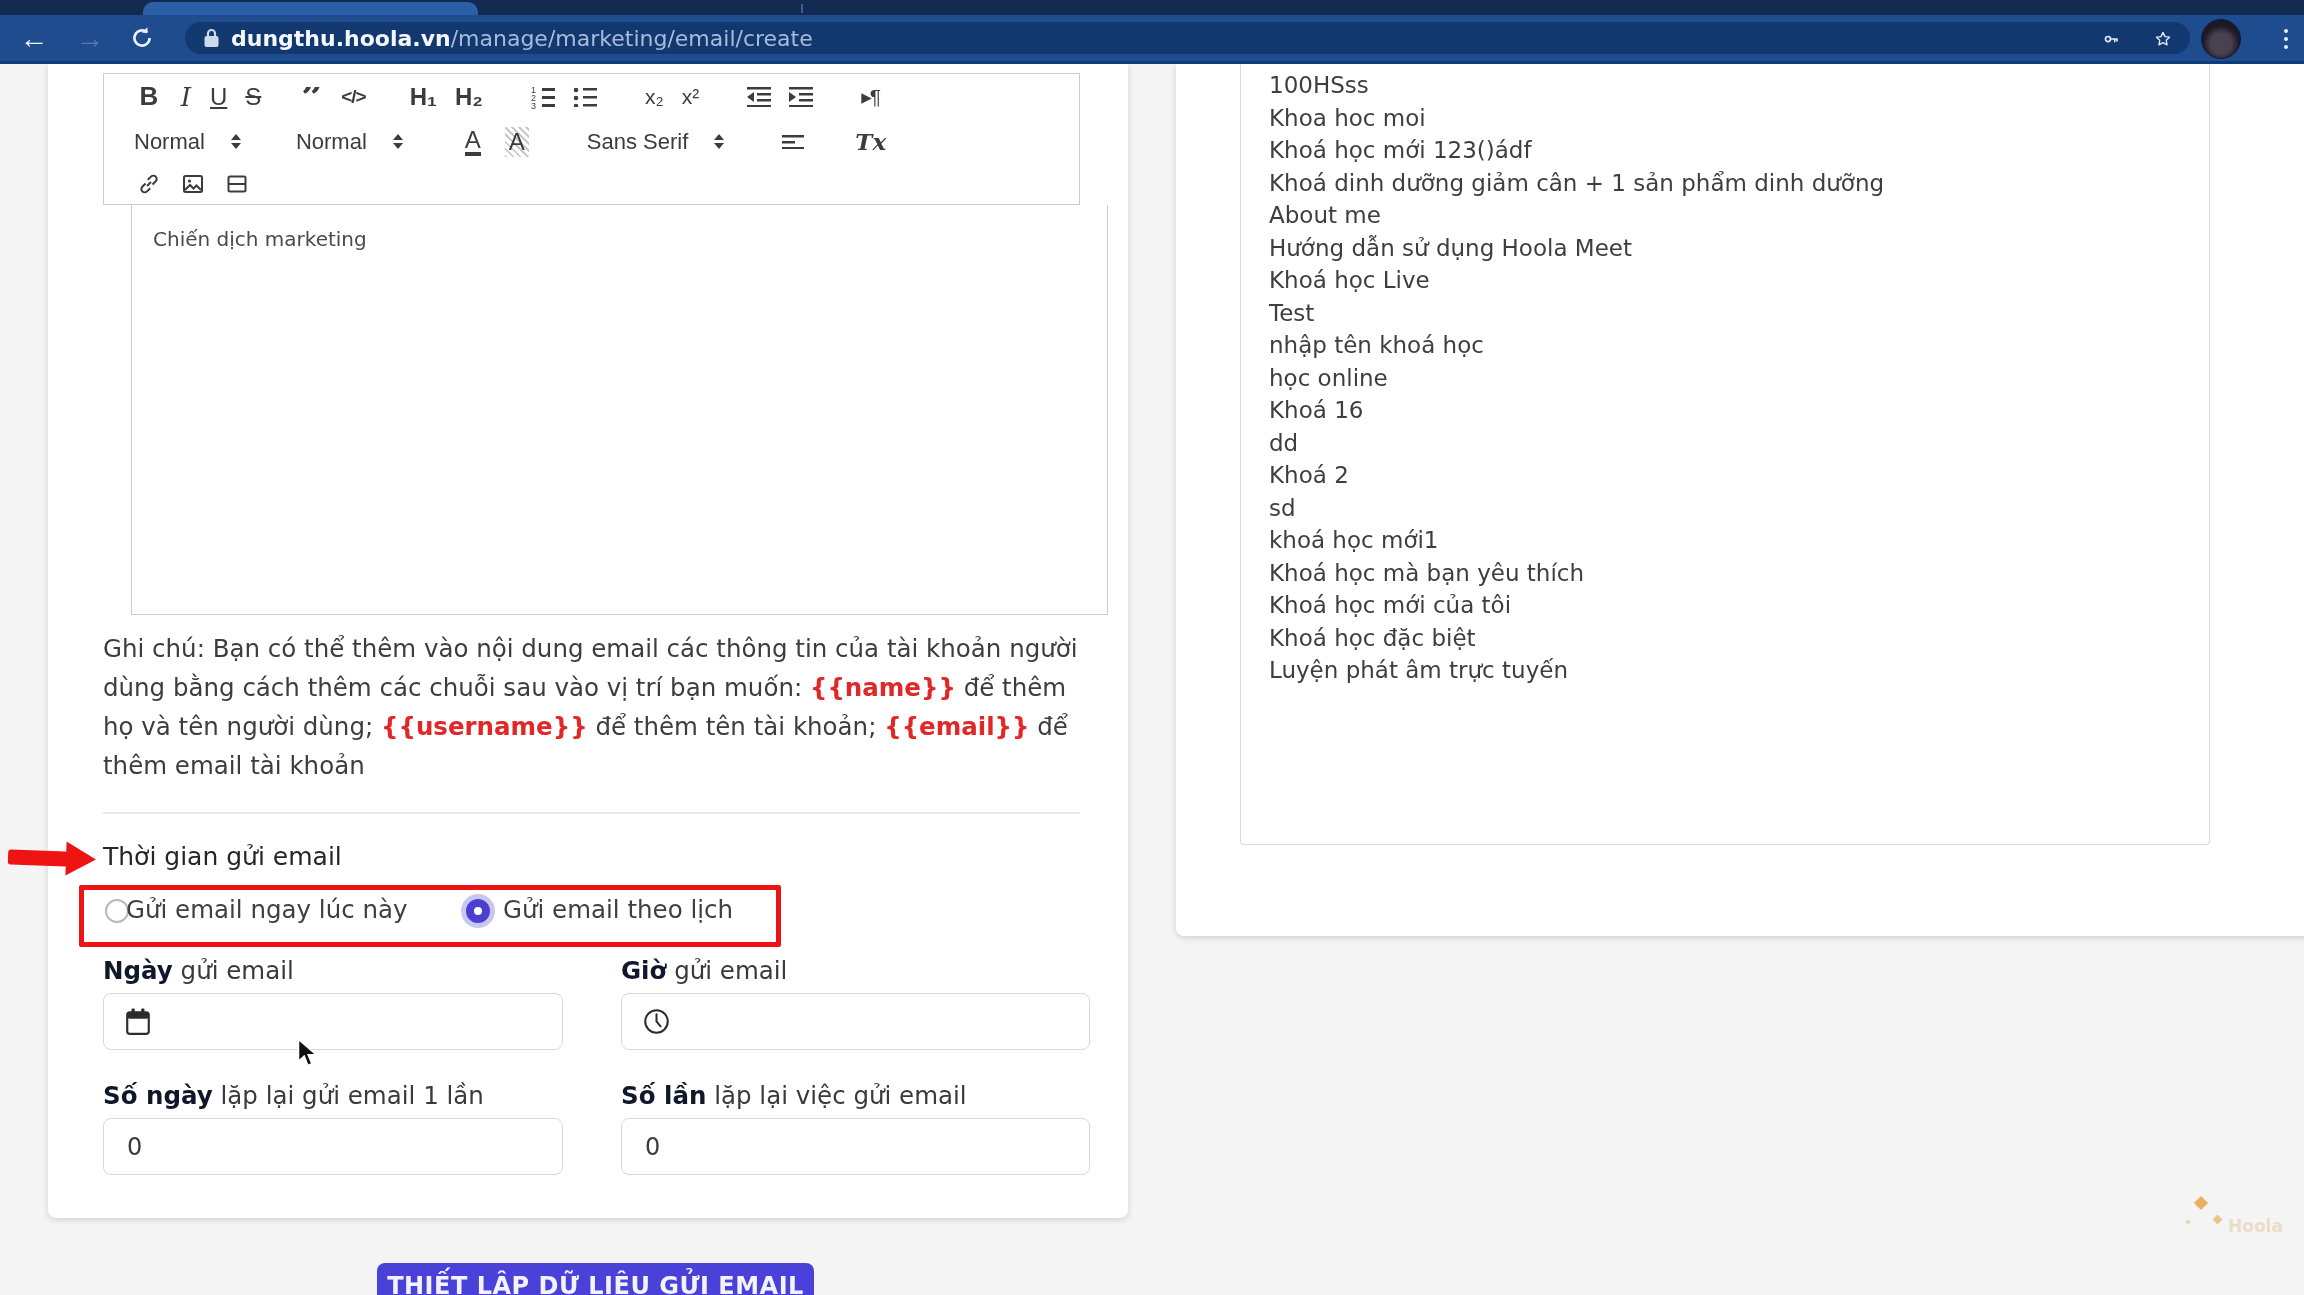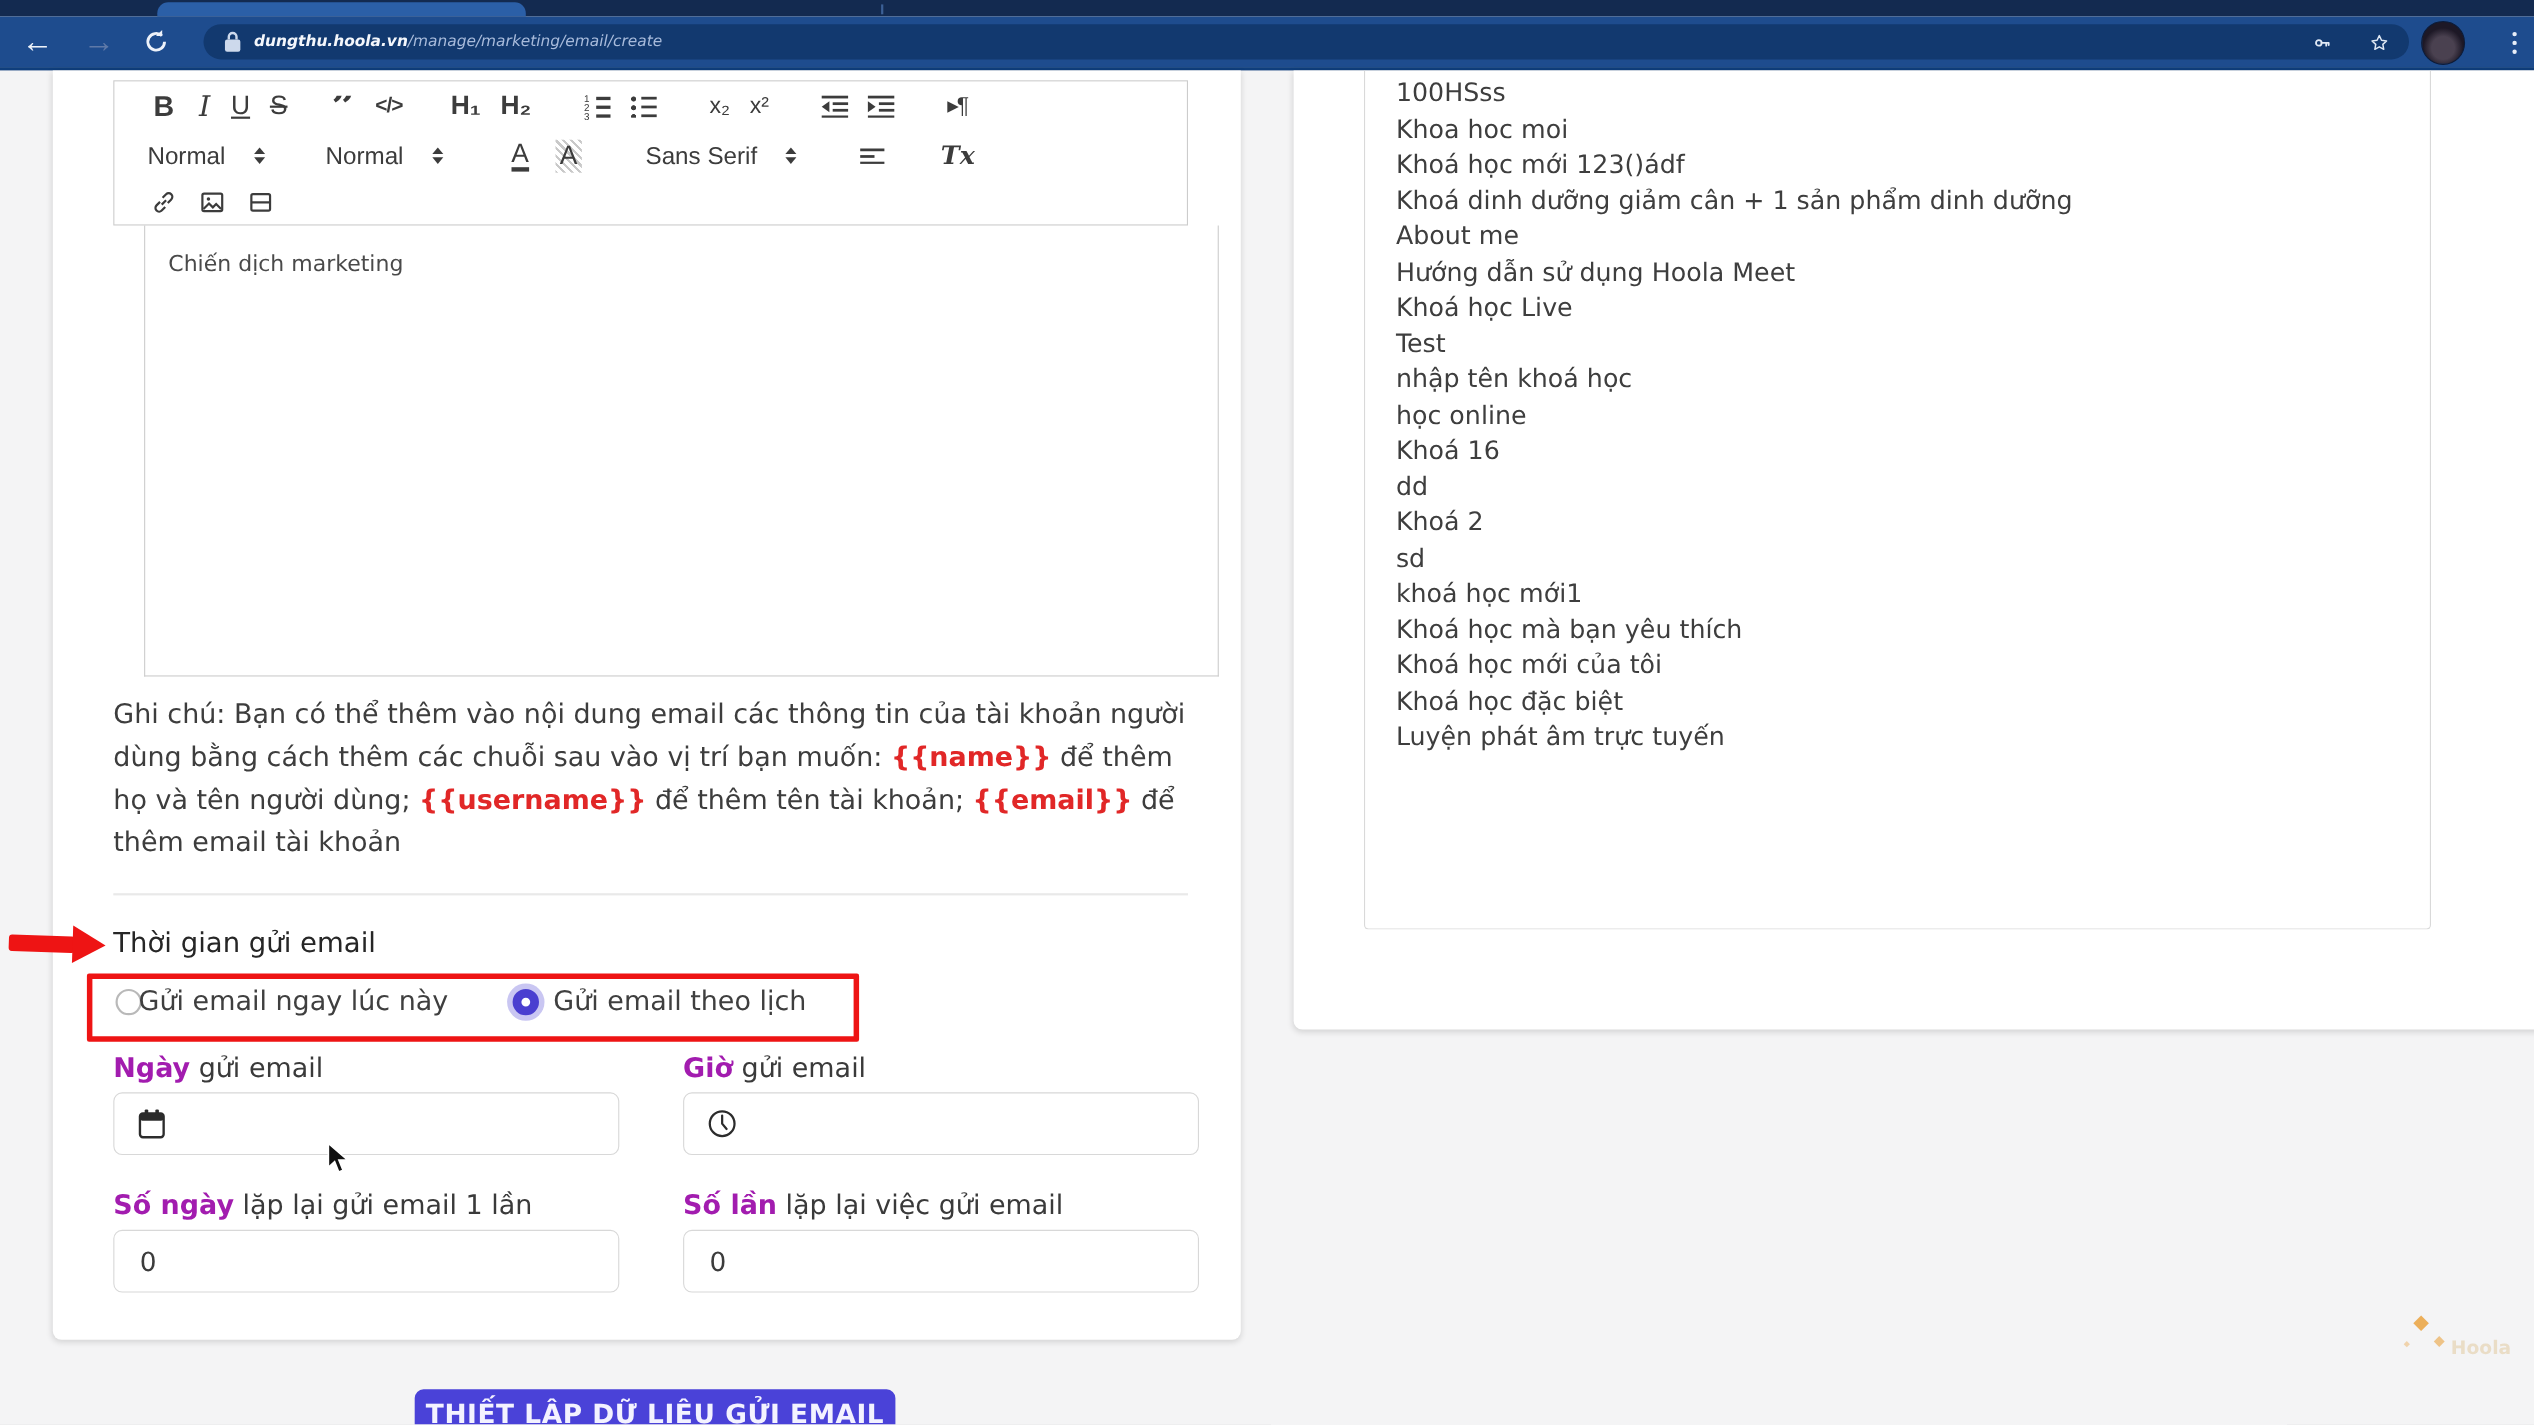--- a/index.html
+++ b/index.html
@@ -12,21 +12,21 @@
   .tab-active{left:143px;top:2px;width:335px;height:13px;background:#2b5fa7;border-radius:10px 10px 0 0;}
   .tab-divider{left:801px;top:4px;width:2px;height:9px;background:#3c6096;}
   .chrome{left:0;top:15px;width:2304px;height:46px;background:#1e4c8e;}
   .chrome-border{left:0;top:61px;width:2304px;height:3px;background:#0f3e7c;}
   .navbtn{top:18px;width:40px;height:40px;display:flex;align-items:center;justify-content:center;
           font-size:29px;color:#edf2fa;background:none;border:none;cursor:pointer;}
   .navbtn.fwd{color:#5e79a8;}
   .urlpill{left:185px;top:22px;width:2005px;height:32px;background:#12396f;border-radius:16px;
            display:flex;align-items:center;padding:0;}
   .lockwrap{margin-left:18px;display:flex;align-items:center;}
-  .urltext{margin-left:11px;font-size:14px;white-space:nowrap;font-style:italic;}
+  .urltext{margin-left:11px;font-size:22px;white-space:nowrap;}
   .urldomain{color:#f4f7fc;font-weight:600;}
   .urlpath{color:#a8bbdb;}
   .chromeicon{top:24px;width:30px;height:30px;display:flex;align-items:center;justify-content:center;background:none;border:none;cursor:pointer;}
   .avatar{left:2201px;top:19px;width:38px;height:38px;border-radius:50%;
           background:radial-gradient(circle at 50% 62%, #4a4150 0 34%, #1d1826 60%);border:1px solid #0c1b38;}
   .menudots{left:2278px;top:24px;width:16px;height:30px;display:flex;flex-direction:column;align-items:center;justify-content:center;gap:4px;background:none;border:none;cursor:pointer;}
   .menudots i{width:4px;height:4px;border-radius:50%;background:#e8eef8;}
 
   
   .card{background:#fff;box-shadow:0 2px 6px rgba(0,0,0,.14);}
@@ -102,21 +102,21 @@
   .red-arrow .shaft{position:absolute;left:0;top:10px;width:60px;height:15px;background:#ee1414;border-radius:3px;}
   .red-arrow .head{position:absolute;left:58px;top:0;width:0;height:0;
       border-top:17px solid transparent;border-bottom:17px solid transparent;border-left:30px solid #ee1414;}
   .red-box{left:31px;top:821px;width:692px;height:52px;border:5px solid #ee1414;border-radius:2px;box-sizing:content-box;}
   .radio-row{position:absolute;left:0;top:835px;width:100%;height:26px;}
   .radio{position:absolute;width:24px;height:24px;border-radius:50%;box-sizing:border-box;background:#fff;cursor:pointer;border:2px solid #b9b9b9;}
   .radio.sel{border:8px solid #4a3fd0;box-shadow:0 0 0 5px #c9c6f2;}
   .radio-label{position:absolute;top:-4px;font-size:24.5px;color:#3f3f3f;white-space:nowrap;cursor:pointer;}
 
   .fld-label{position:absolute;font-size:24.5px;color:#3a3a3a;white-space:nowrap;}
-  .fld-label b{font-weight:700;color:#a21caf;}
+  .fld-label b{font-weight:700;color:#0f172a;}
   .inputbox{position:absolute;height:57px;border:1.5px solid #d8d8d8;border-radius:8px;box-sizing:border-box;
       display:flex;align-items:center;background:#fff;}
   .inputbox input{border:none;outline:none;font-size:24px;color:#3c3c3c;flex:1;min-width:0;
       font-family:"DejaVu Sans","Liberation Sans",sans-serif;background:transparent;padding:0;}
   .inputbox .lead-icon{margin-left:21px;margin-right:12px;display:flex;align-items:center;}
   .inputbox.numeric input{padding-left:23px;}
 
   
   .submit-btn{left:377px;top:1263px;width:437px;height:44px;background:#4a42d8;border:none;border-radius:8px;
       color:#f3f2ff;font-size:24px;font-weight:700;letter-spacing:.5px;cursor:pointer;

